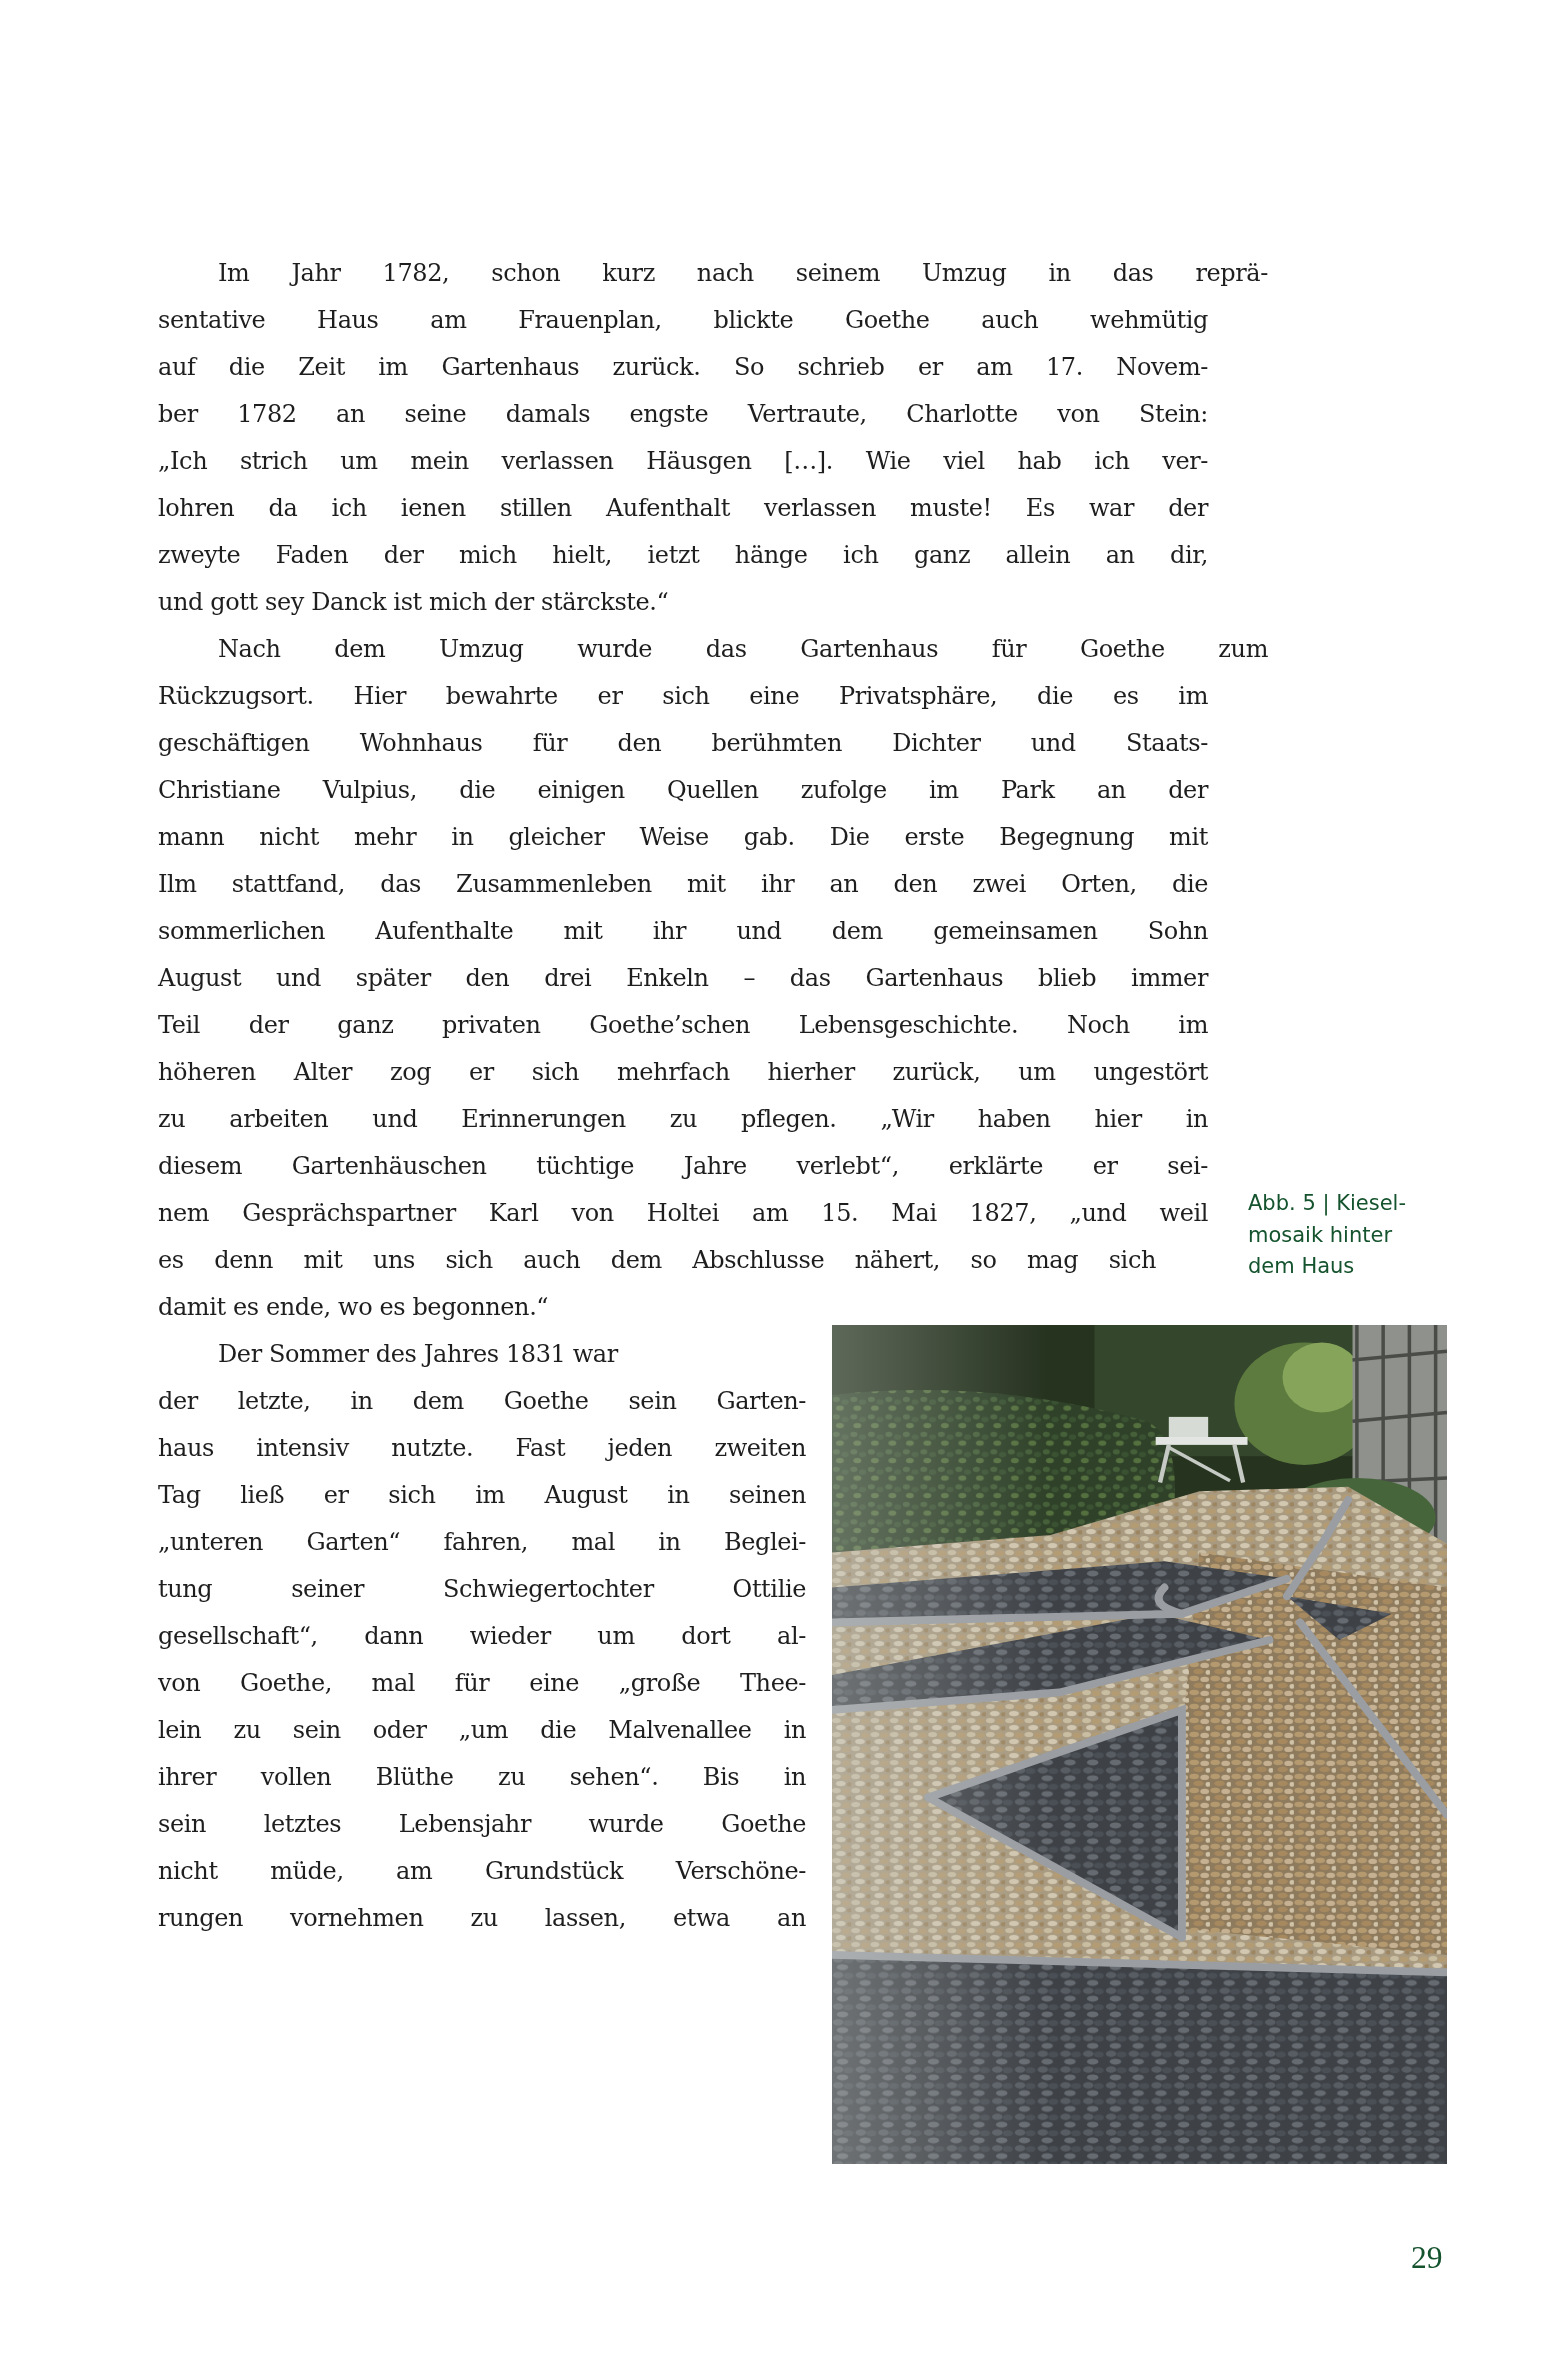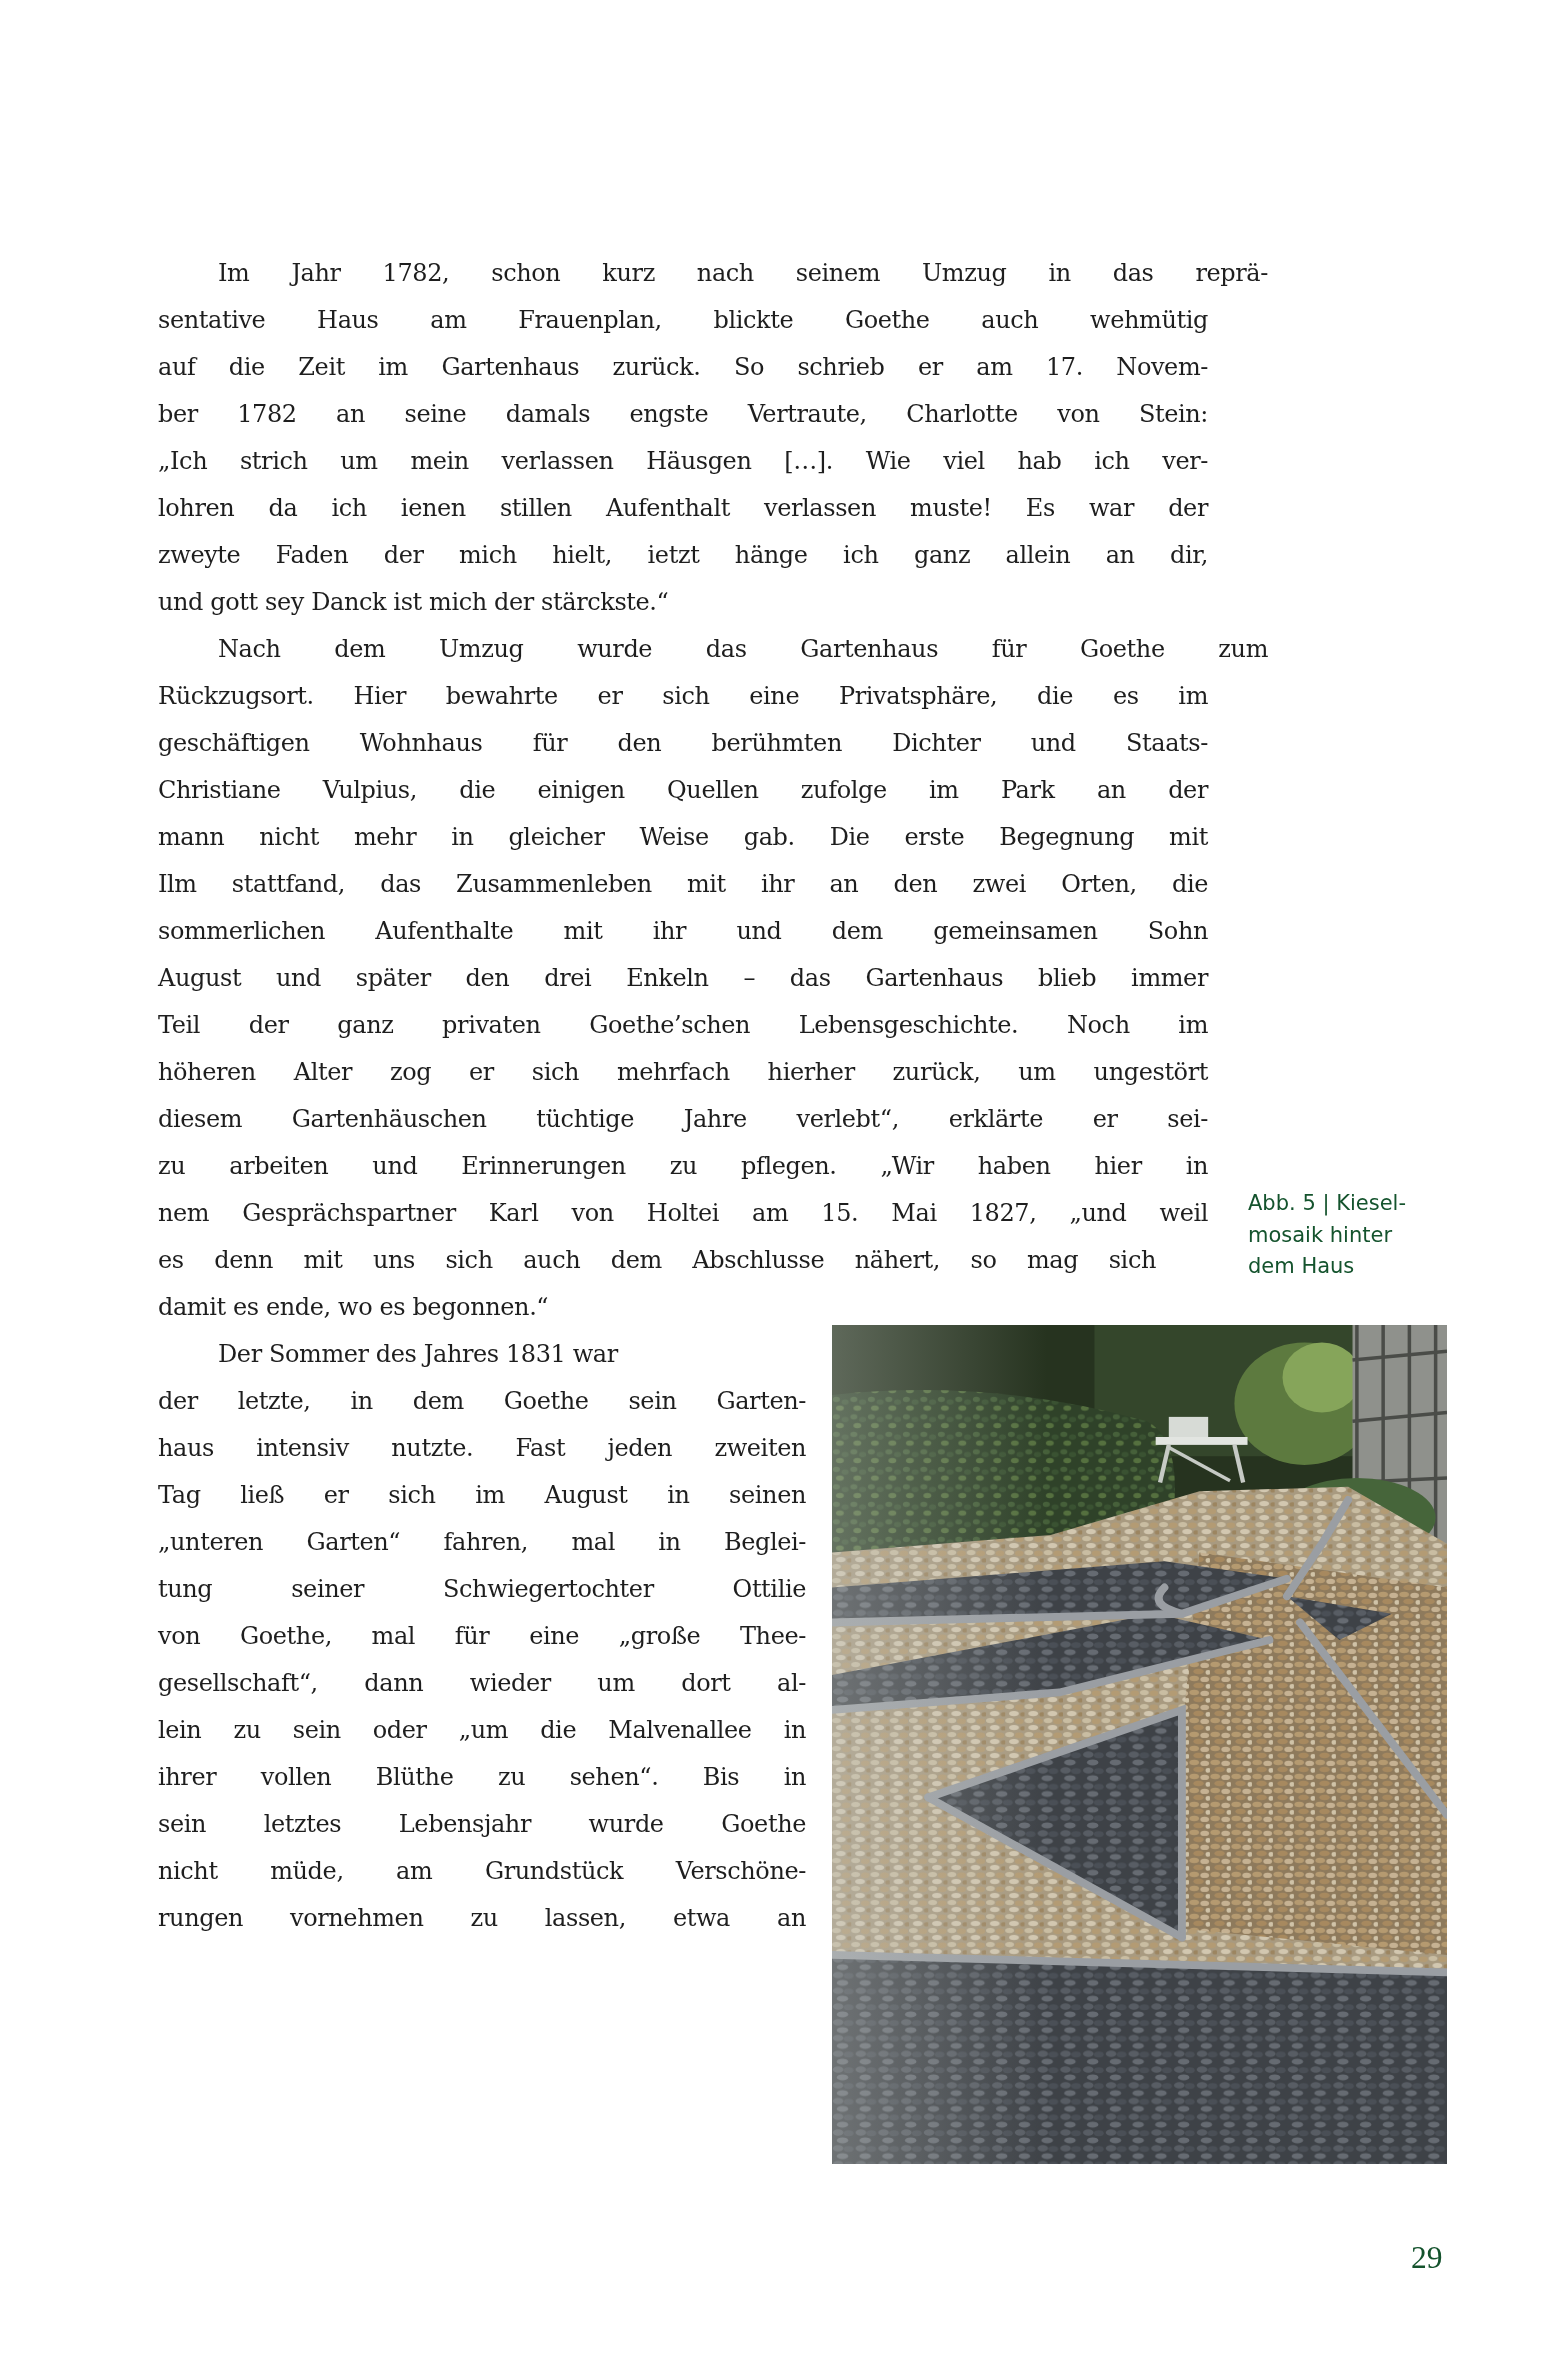--- a/index.html
+++ b/index.html
@@ -94,33 +94,33 @@
     <span class="line indent full">Nach dem Umzug wurde das Gartenhaus für Goethe zum</span>
     <span class="line full">Rückzugsort. Hier bewahrte er sich eine Privatsphäre, die es im</span>
     <span class="line full">geschäftigen Wohnhaus für den berühmten Dichter und Staats-</span>
     <span class="line full">Christiane Vulpius, die einigen Quellen zufolge im Park an der</span>
     <span class="line full">mann nicht mehr in gleicher Weise gab. Die erste Begegnung mit</span>
     <span class="line full">Ilm stattfand, das Zusammenleben mit ihr an den zwei Orten, die</span>
     <span class="line full">sommerlichen Aufenthalte mit ihr und dem gemeinsamen Sohn</span>
     <span class="line full">August und später den drei Enkeln – das Gartenhaus blieb immer</span>
     <span class="line full">Teil der ganz privaten Goethe’schen Lebensgeschichte. Noch im</span>
     <span class="line full">höheren Alter zog er sich mehrfach hierher zurück, um ungestört</span>
+    <span class="line full">zu arbeiten und Erinnerungen zu pflegen. „Wir haben hier in</span>
     <span class="line full">diesem Gartenhäuschen tüchtige Jahre verlebt“, erklärte er sei-</span>
-    <span class="line full">zu arbeiten und Erinnerungen zu pflegen. „Wir haben hier in</span>
     <span class="line full">nem Gesprächspartner Karl von Holtei am 15. Mai 1827, „und weil</span>
     <span class="line w-1140">es denn mit uns sich auch dem Abschlusse nähert, so mag sich</span>
     <span class="line narrow last">damit es ende, wo es begonnen.“</span>
     <span class="line indent narrow last">Der Sommer des Jahres 1831 war</span>
     <span class="line narrow">der letzte, in dem Goethe sein Garten-</span>
     <span class="line narrow">haus intensiv nutzte. Fast jeden zweiten</span>
     <span class="line narrow">Tag ließ er sich im August in seinen</span>
     <span class="line narrow">„unteren Garten“ fahren, mal in Beglei-</span>
     <span class="line narrow">tung seiner Schwiegertochter Ottilie</span>
+    <span class="line narrow">gesellschaft“, dann wieder um dort al-</span>
     <span class="line narrow">von Goethe, mal für eine „große Thee-</span>
-    <span class="line narrow">gesellschaft“, dann wieder um dort al-</span>
     <span class="line narrow">lein zu sein oder „um die Malvenallee in</span>
     <span class="line narrow">ihrer vollen Blüthe zu sehen“. Bis in</span>
     <span class="line narrow">sein letztes Lebensjahr wurde Goethe</span>
     <span class="line narrow">nicht müde, am Grundstück Verschöne-</span>
     <span class="line narrow">rungen vornehmen zu lassen, etwa an</span>
   </div>
 
   <div class="caption">
     <span>Abb. 5 | Kiesel-</span>
     <span>mosaik hinter</span>

